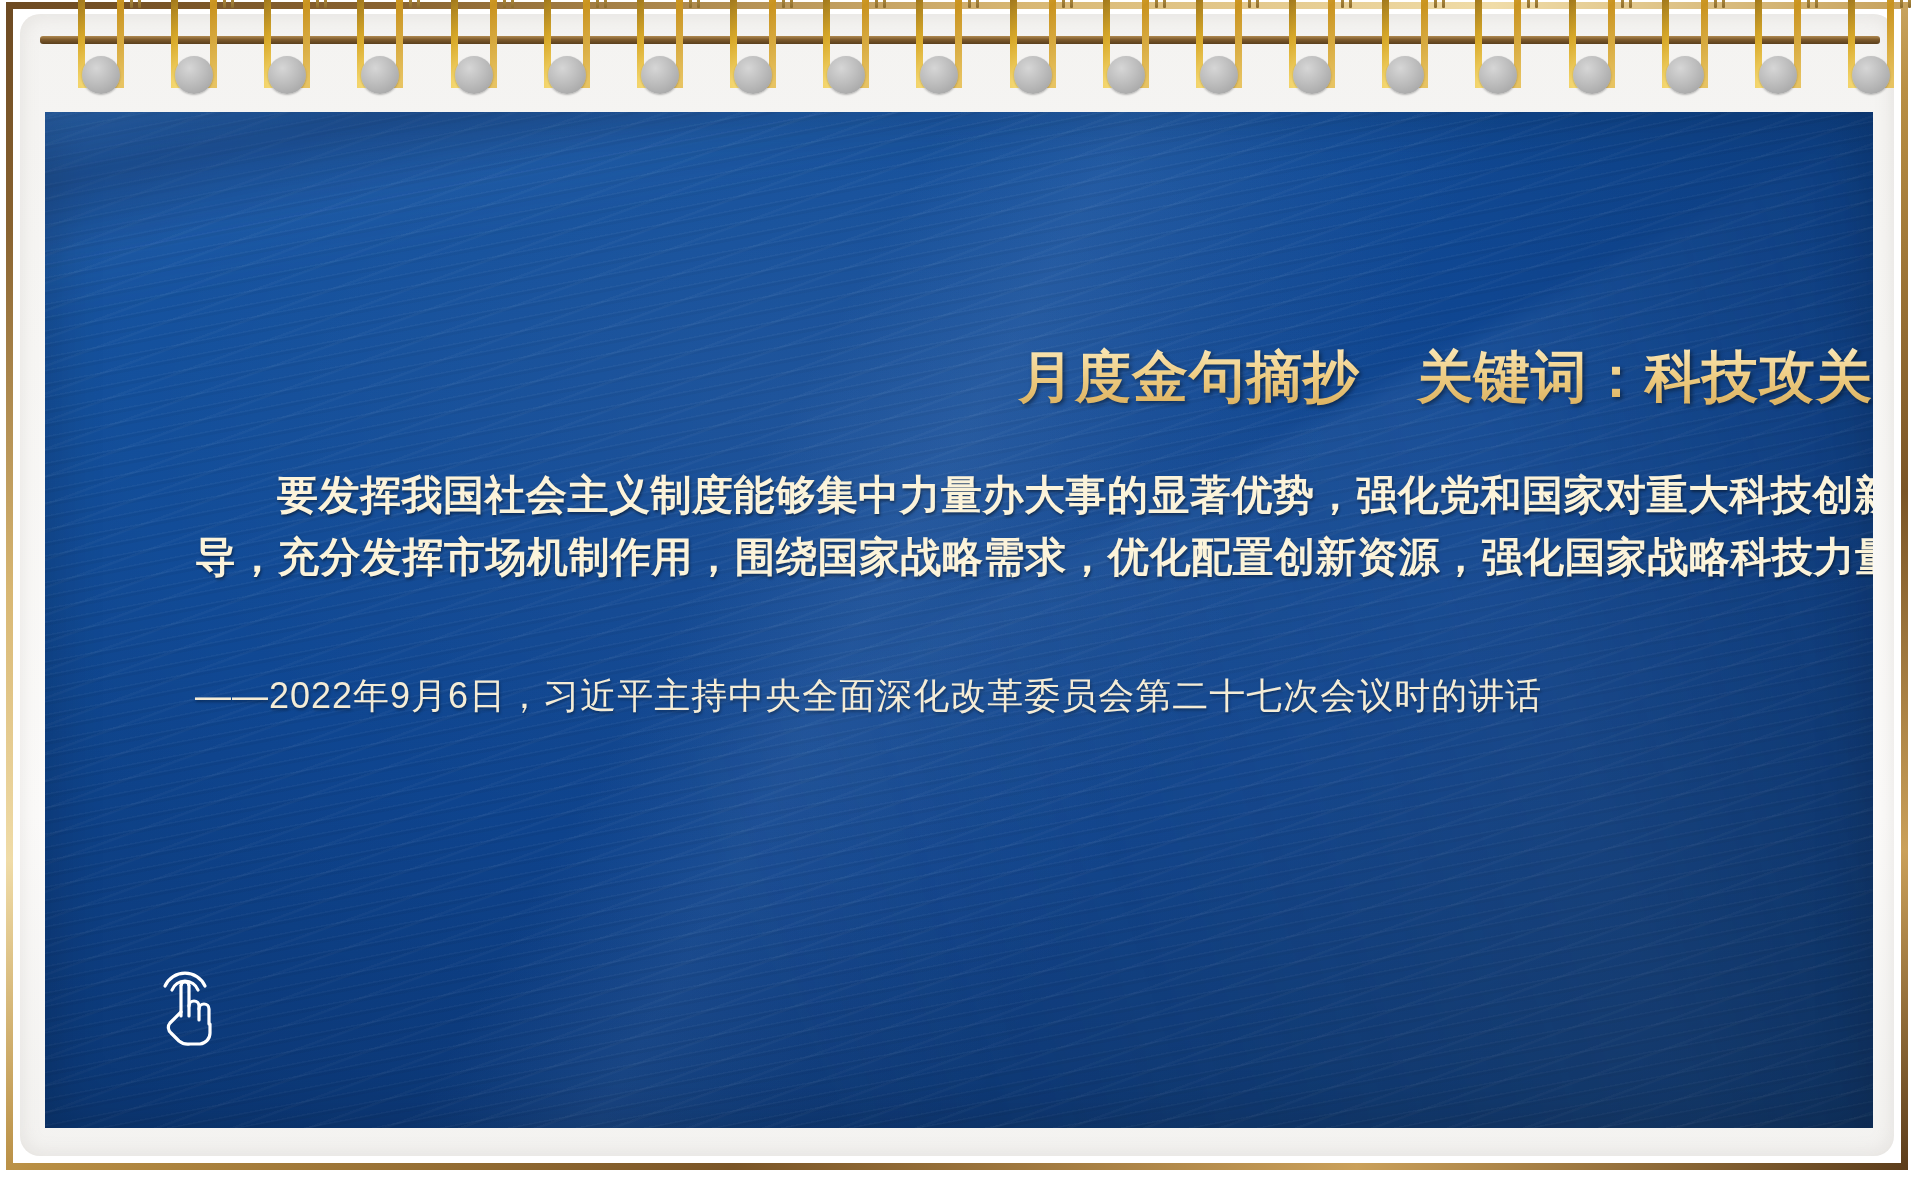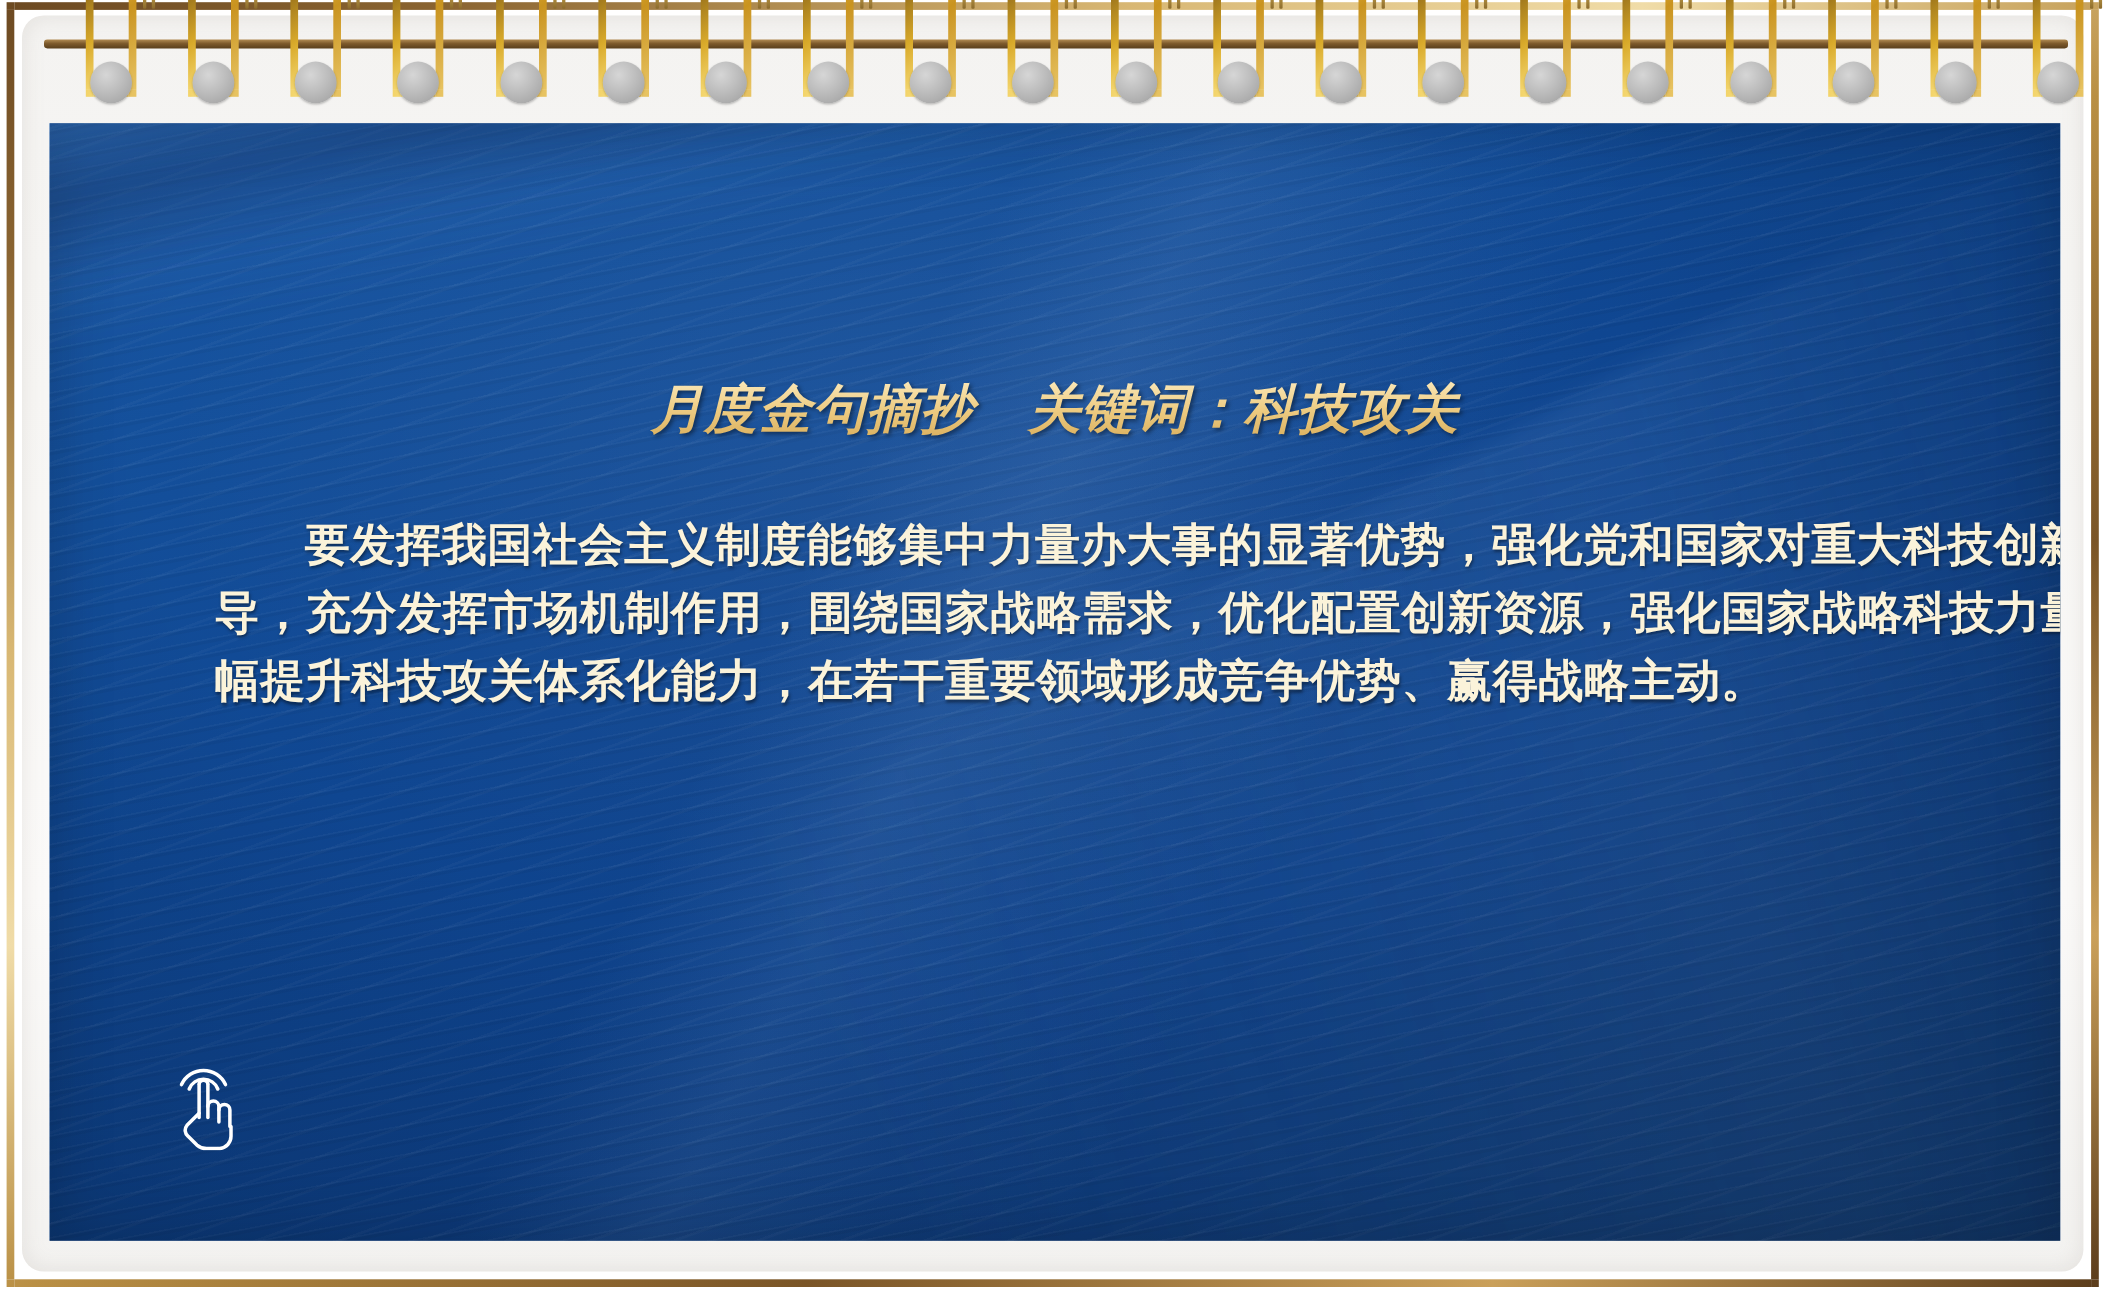--- a/index.html
+++ b/index.html
@@ -243,33 +243,32 @@
     -webkit-text-fill-color: transparent;
     text-shadow: none;
     filter: drop-shadow(5px 5px 0 #7e1410) drop-shadow(7px 7px 1px rgba(60,8,6,0.55));
     line-height: 1;
   }
   .subtitle {
     position: absolute;
     left: 0;
     right: 0;
     top: 232px;
-    text-align: center;
+    text-align: right;
     font-family: "Liberation Serif", "DejaVu Serif", serif;
-    font-size: 48px;
+    font-size: 56px;
     font-weight: bold;
     letter-spacing: 1px;
     color: #f0cf86;
     background: linear-gradient(180deg, #fbe9bb 0%, #edcb81 50%, #d8ad5b 100%);
     -webkit-background-clip: text;
     background-clip: text;
     -webkit-text-fill-color: transparent;
     filter: drop-shadow(2px 2px 2px rgba(0,0,0,0.45));
     line-height: 1.2;
-    font-style: italic;
   }
 
   
   .quote-block {
     position: absolute;
     left: 150px;
     width: 1600px;
     top: 352px;
   }
   .quote-line {
@@ -328,23 +327,23 @@
     <div class="vignette"></div>
 
     <div class="content">
 
 
       <div class="subtitle">月度金句摘抄　关键词：科技攻关</div>
 
       <div class="quote-block">
         <div class="quote-line indent">要发挥我国社会主义制度能够集中力量办大事的显著优势，强化党和国家对重大科技创新的领</div>
         <div class="quote-line">导，充分发挥市场机制作用，围绕国家战略需求，优化配置创新资源，强化国家战略科技力量，大</div>
-        <div class="quote-line">幅提升科技攻关体系化能力，在若干重要领域形成竞争优势、赢得战略主动。</div>
-      </div>
-
+      </div>
+
+      <div class="attribution">——2022年9月6日，习近平主持中央全面深化改革委员会第二十七次会议时的讲话</div>
 
       <div class="tap-icon">
         <svg viewBox="0 0 70 78" fill="none" xmlns="http://www.w3.org/2000/svg">
 
           <path d="M22 22 A14 14 0 0 1 48 22" stroke="#ffffff" stroke-width="3.2" stroke-linecap="round" fill="none"></path>
           <path d="M15 18 A22 22 0 0 1 55 18" stroke="#ffffff" stroke-width="3.2" stroke-linecap="round" fill="none"></path>
 
           <path d="M31 18 L31 48" stroke="#ffffff" stroke-width="3.2" stroke-linecap="round"></path>
           <path d="M39 18 L39 48" stroke="#ffffff" stroke-width="3.2" stroke-linecap="round"></path>
           <path d="M31 18 A4 4 0 0 1 39 18" stroke="#ffffff" stroke-width="3.2" fill="none"></path>

